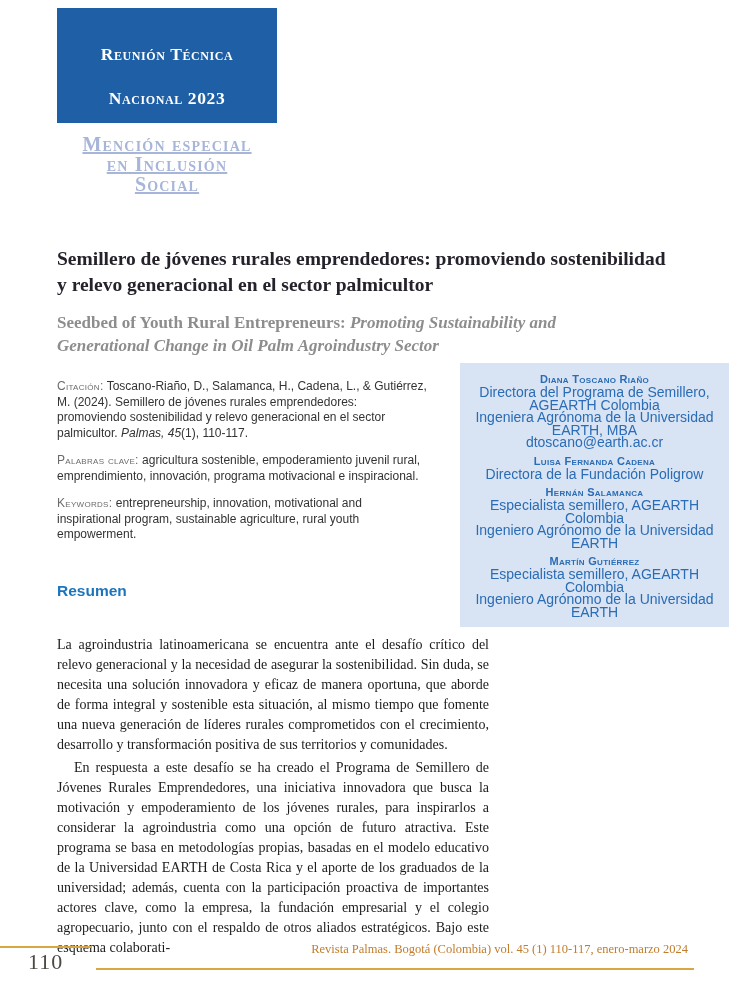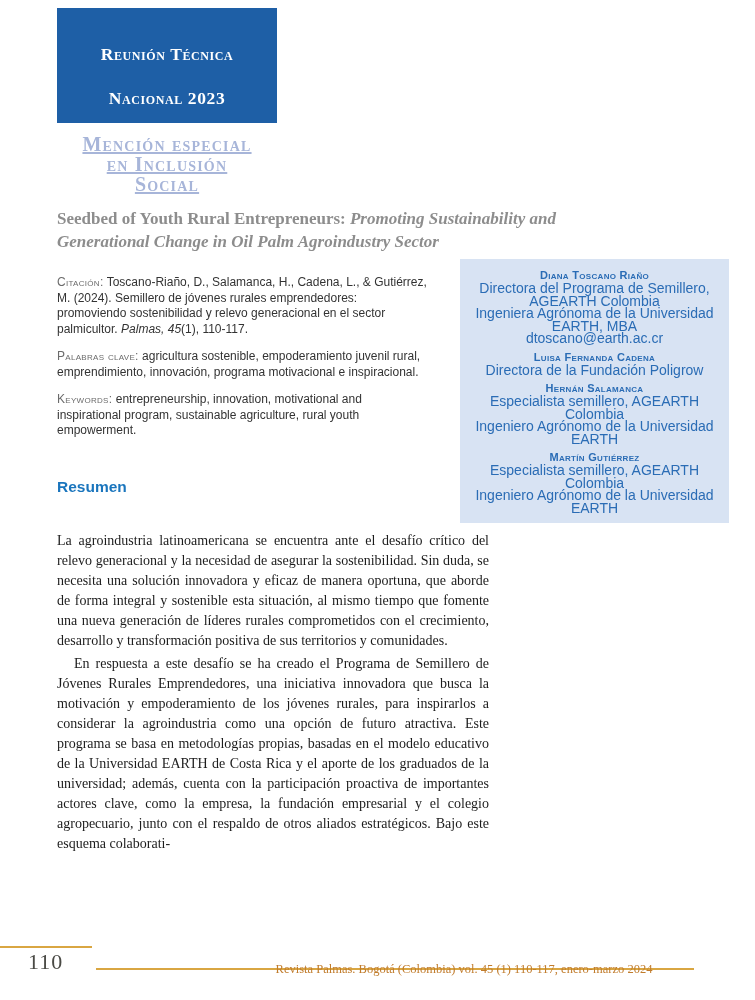--- a/index.html
+++ b/index.html
@@ -137,42 +137,43 @@
   .rule-long { left: 96px; right: 0; top: 30px; }
   .page-number {
     position: absolute;
     left: 28px; top: 11px;
     font-size: 22px;
     letter-spacing: 1px;
     color: var(--page-number-gray, #4a4a45);
   }
   .journal-line {
     position: absolute;
-    left: 240px; right: 6px; top: 24px;
-    text-align: center;
+    left: 240px; right: 6px; top: 4px;
+    text-align: right;
     font-size: 12.5px;
     color: var(--footer-orange, #c17c2c);
   }
 </style>
 </head>
 <body>
 
 <div class="page">
 
   <div class="banner-box">
     <div>Reunión Técnica</div>
     <div>Nacional 2023</div>
   </div>
 
   <div class="mention">
     <div>Mención especial</div>
     <div>en Inclusión</div>
     <div>Social</div>
   </div>
 
+  <h1 class="title-es">Semillero de jóvenes rurales emprendedores: promoviendo sostenibilidad y relevo generacional en el sector palmicultor</h1>
 
   <h2 class="title-en">
     <span>Seedbed of Youth Rural Entrepreneurs:</span>
     <span class="it">Promoting Sustainability and Generational Change in Oil Palm Agroindustry Sector</span>
   </h2>
 
   <div class="columns">
 
     <div class="meta-col">
       <p>

